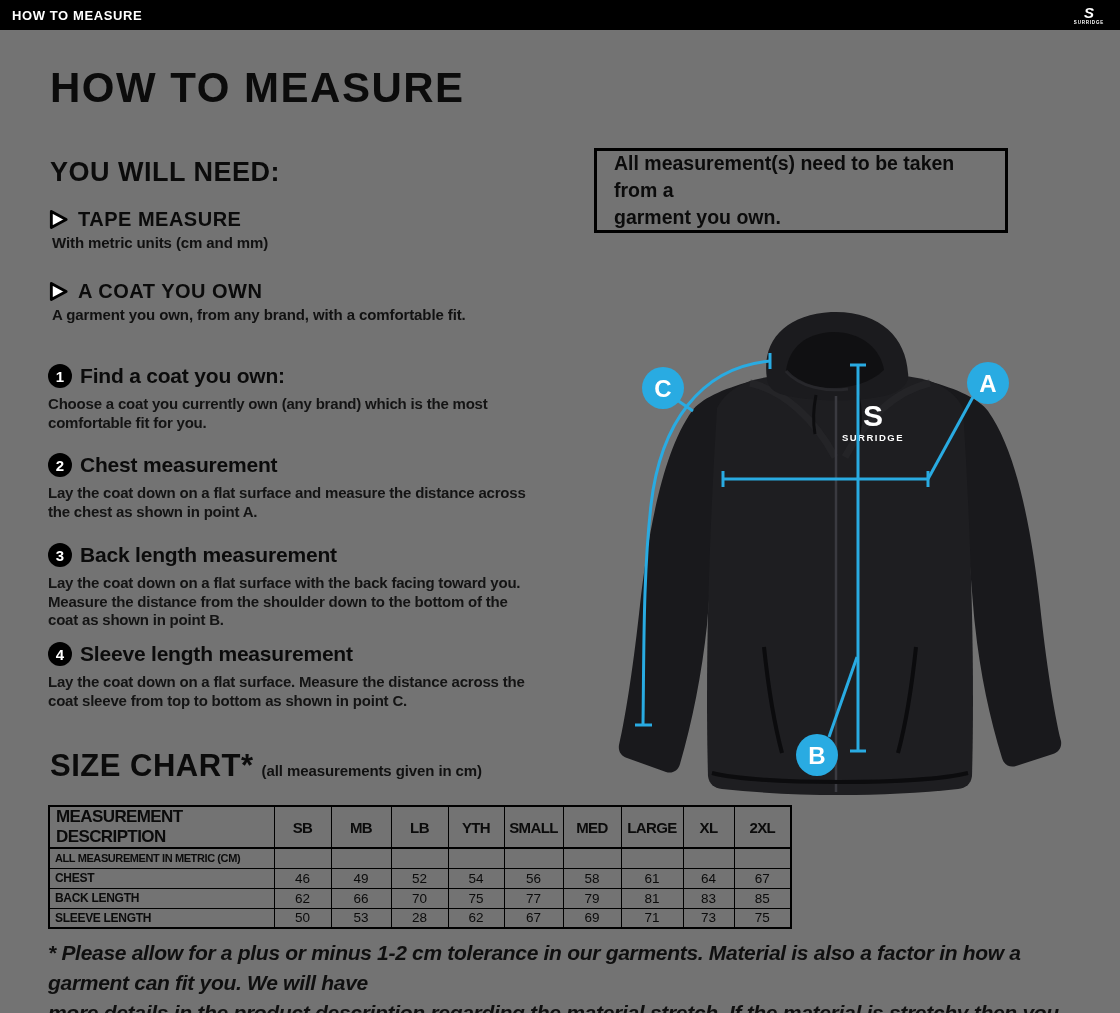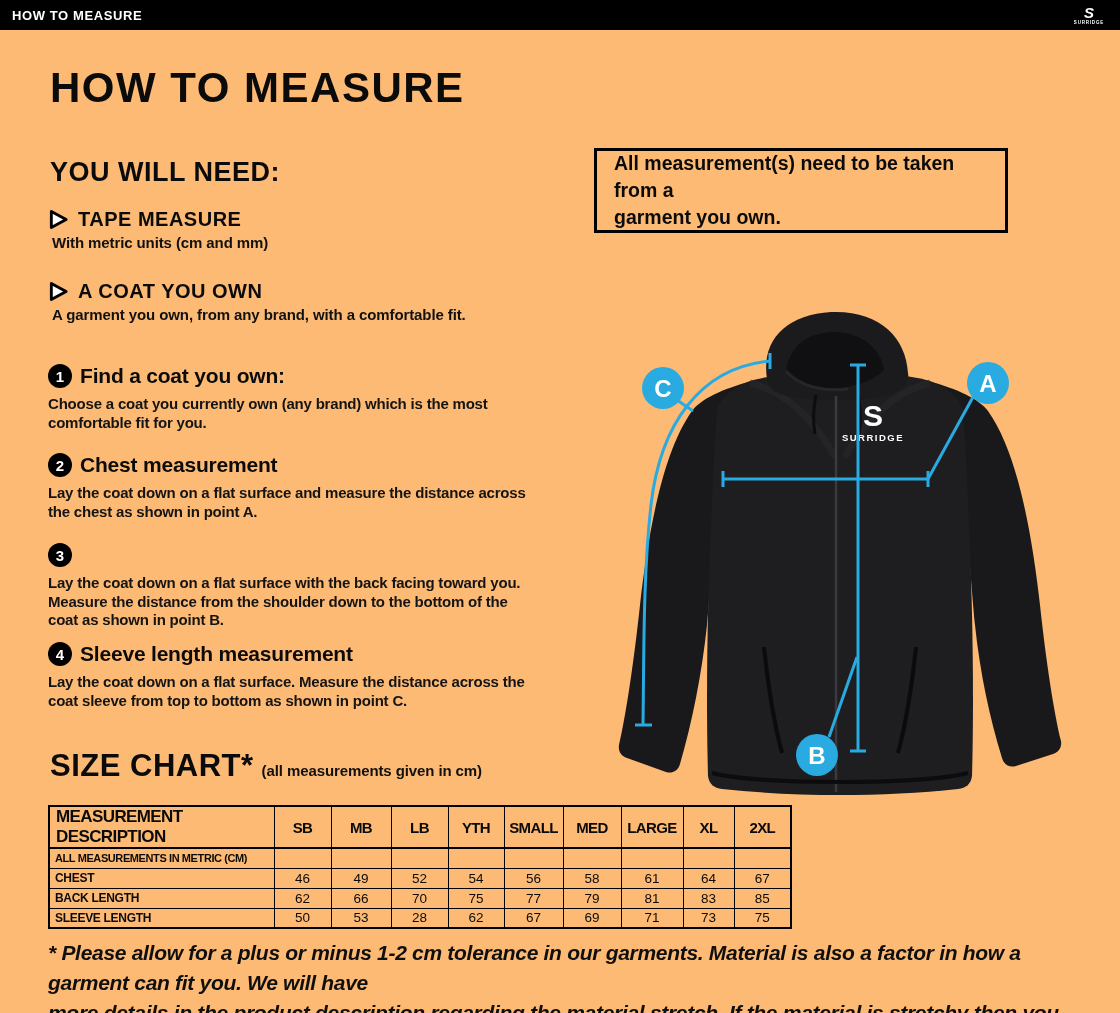--- a/index.html
+++ b/index.html
@@ -1,18 +1,18 @@
 <!DOCTYPE html>
 <html><head>
 <meta charset="utf-8">
 <style>
   * { margin:0; padding:0; box-sizing:border-box; }
   html,body { background:#ffffff; }
   #canvas {
-    position:relative; width:1120px; height:1013px; background:#fdba74;
+    position:relative; width:1120px; height:1013px; background:#737373;
     font-family:"Liberation Sans", sans-serif; color:#111111; overflow:hidden;
   }
   
   .topbar {
     position:absolute; left:0; top:0; width:1120px; height:30px; background:#000000;
     display:flex; align-items:center; justify-content:space-between; padding:0 12px;
   }
   .topbar-title { color:#ffffff; font-size:13px; font-weight:700; letter-spacing:0.6px; }
   .topbar-logo { display:flex; flex-direction:column; align-items:center; line-height:1; padding-right:4px; }
   .topbar-logo .s-mark { color:#ffffff; font-size:15px; font-weight:700; font-style:italic; }
@@ -127,20 +127,21 @@
       <span class="step-num">2</span>
       <span class="step-title">Chest measurement</span>
     </div>
     <div class="step-body">Lay the coat down on a flat surface and measure the distance across
 the chest as shown in point A.</div>
   </div>
 
   <div class="step" style="top:543px;">
     <div class="head">
       <span class="step-num">3</span>
+      <span class="step-title">Back length measurement</span>
     </div>
     <div class="step-body">Lay the coat down on a flat surface with the back facing toward you.
 Measure the distance from the shoulder down to the bottom of the
 coat as shown in point B.</div>
   </div>
 
   <div class="step" style="top:642px;">
     <div class="head">
       <span class="step-num">4</span>
       <span class="step-title">Sleeve length measurement</span>
@@ -253,21 +254,21 @@
         <th>YTH</th>
         <th>SMALL</th>
         <th>MED</th>
         <th>LARGE</th>
         <th>XL</th>
         <th>2XL</th>
       </tr>
     </thead>
     <tbody>
       <tr class="unit-row">
-        <td>ALL MEASUREMENTS IN METRIC (CM)</td>
+        <td>ALL MEASUREMENT IN METRIC (CM)</td>
         <td></td>
           <td></td>
         <td></td>
           <td></td>
         <td></td>
           <td></td>
         <td></td>
           <td></td>
         <td></td>
       </tr>

